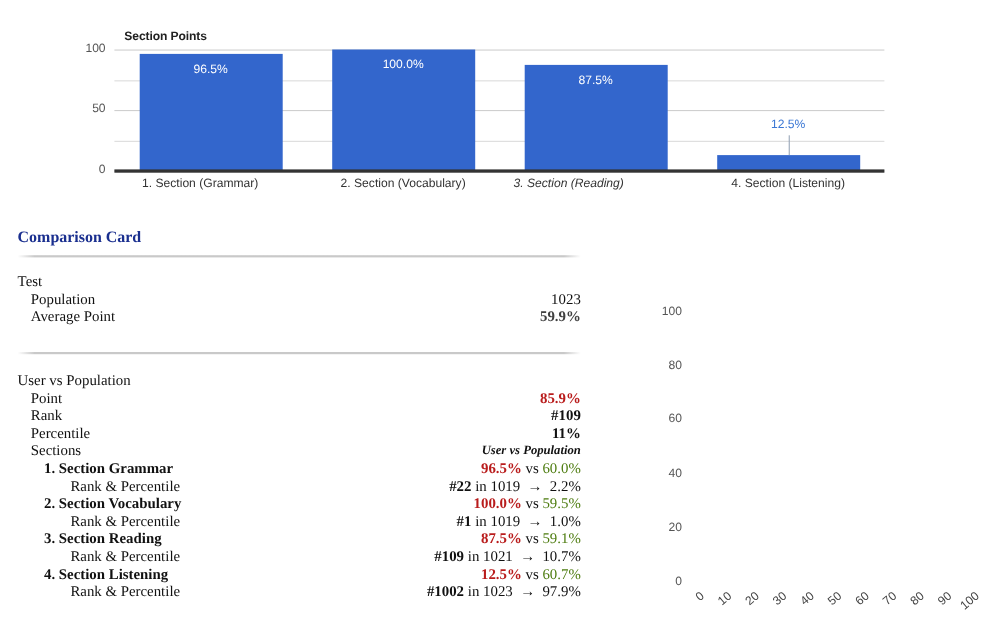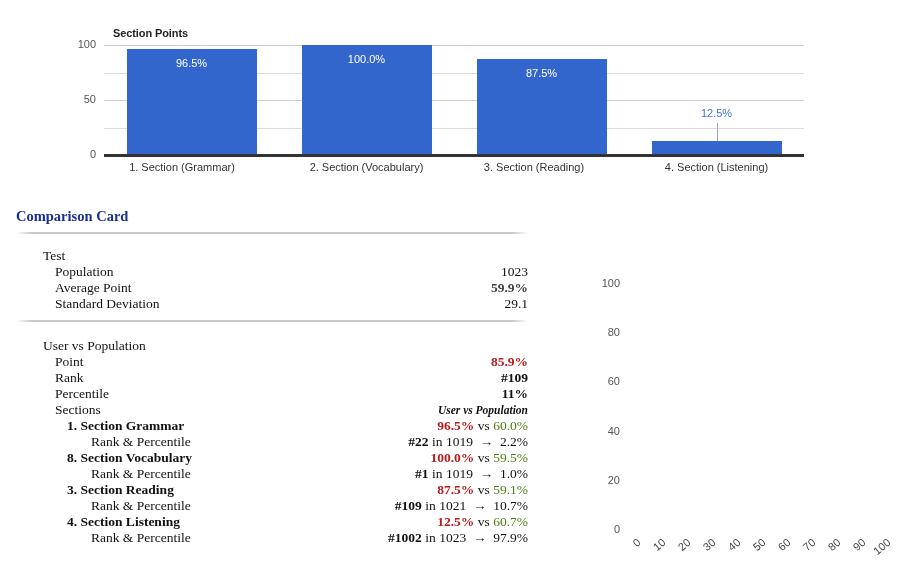--- a/index.html
+++ b/index.html
@@ -82,21 +82,20 @@
   #rule1 { top: 32px; }
   #rule2 { top: 120px; }
 
   .cmp-table { position: absolute; left: 16px; width: 512px; }
   .cmp-row {
     position: relative;
     height: 16px;
     line-height: 16px;
     font-size: 13.5px;
     color: #111;
-    margin-left: 27px;
   }
   .cmp-row .lab { position: absolute; left: 0; white-space: nowrap; }
   .cmp-row .val { position: absolute; right: 0; white-space: nowrap; }
   .lv0 { padding-left: 0px; }
   .lv1 { padding-left: 12px; }
   .lv2 { padding-left: 24px; }
   .lv3 { padding-left: 48px; text-align: center; }
   .b { font-weight: bold; }
   .green { color: #b91c1c; font-weight: bold; }
   .blue  { color: #4d7c0f; }
@@ -147,21 +146,21 @@
       </div>
     <div id="sp-axis"></div>
   <div class="sp-ylab" style="top: 148px;">0</div>
       <div class="sp-ylab" style="top: 93px;">50</div>
       <div class="sp-ylab" style="top: 38px;">100</div>
       <div class="sp-val" style="left: 131.5px; width: 120px; top: 56.85px;">96.5%</div>
       <div class="sp-xlab" style="left: 82px; width: 200px;">1. Section (Grammar)</div>
       <div class="sp-val" style="left: 306.5px; width: 120px; top: 53px;">100.0%</div>
       <div class="sp-xlab" style="left: 266.5px; width: 200px;">2. Section (Vocabulary)</div>
       <div class="sp-val" style="left: 481.5px; width: 120px; top: 66.75px;">87.5%</div>
-      <div class="sp-xlab" style="left: 434px; width: 200px;">3. Section (Reading)</div>
+      <div class="sp-xlab" style="left: 417px; width: 200px; font-style: italic;">3. Section (Reading)</div>
       <div class="sp-leader" style="left: 716.5px; top: 123.25px; height: 18px;"></div>
       <div class="sp-val outside" style="left: 656.5px; width: 120px; top: 107.25px;">12.5%</div>
       <div class="sp-xlab" style="left: 616.5px; width: 200px;">4. Section (Listening)</div>
     </div>
 
   <div id="cmp">
     <div id="cmp-header">Comparison Card</div>
     <div class="cmp-rule" id="rule1"></div>
     <div class="cmp-rule" id="rule2"></div>
 
@@ -170,24 +169,20 @@
         <span class="lab lv0">Test</span>
       </div>
       <div class="cmp-row">
         <span class="lab lv1">Population</span>
         <span class="val plain">1023</span>
       </div>
       <div class="cmp-row">
         <span class="lab lv1">Average Point</span>
         <span class="val blueb">59.9%</span>
       </div>
-      <div class="cmp-row">
-        <span class="lab lv1">Standard Deviation</span>
-        <span class="val plain">29.1</span>
-      </div>
     </div>
 
     <div class="cmp-table" id="grp-user">
       <div class="cmp-row">
         <span class="lab lv0">User vs Population</span>
       </div>
       <div class="cmp-row">
         <span class="lab lv1">Point</span>
         <span class="val green">85.9%</span>
       </div>
@@ -206,21 +201,21 @@
       <div id="sections-rows">
           <div class="cmp-row">
             <span class="lab lv2 b">1. Section Grammar</span>
             <span class="val"><span class="green">96.5%</span> <span class="plain">vs</span> <span class="blue">60.0%</span></span>
           </div>
           <div class="cmp-row">
             <span class="lab lv3">Rank &amp; Percentile</span>
             <span class="val"><span class="b">#22</span> <span class="plain">in</span> <span class="plain">1019</span><span class="plain arrow">&nbsp;&nbsp;→&nbsp;&nbsp;</span><span class="plain">2.2%</span></span>
           </div>
           <div class="cmp-row">
-            <span class="lab lv2 b">8. Section Vocabulary</span>
+            <span class="lab lv2 b">2. Section Vocabulary</span>
             <span class="val"><span class="green">100.0%</span> <span class="plain">vs</span> <span class="blue">59.5%</span></span>
           </div>
           <div class="cmp-row">
             <span class="lab lv3">Rank &amp; Percentile</span>
             <span class="val"><span class="b">#1</span> <span class="plain">in</span> <span class="plain">1019</span><span class="plain arrow">&nbsp;&nbsp;→&nbsp;&nbsp;</span><span class="plain">1.0%</span></span>
           </div>
           <div class="cmp-row">
             <span class="lab lv2 b">3. Section Reading</span>
             <span class="val"><span class="green">87.5%</span> <span class="plain">vs</span> <span class="blue">59.1%</span></span>
           </div>

